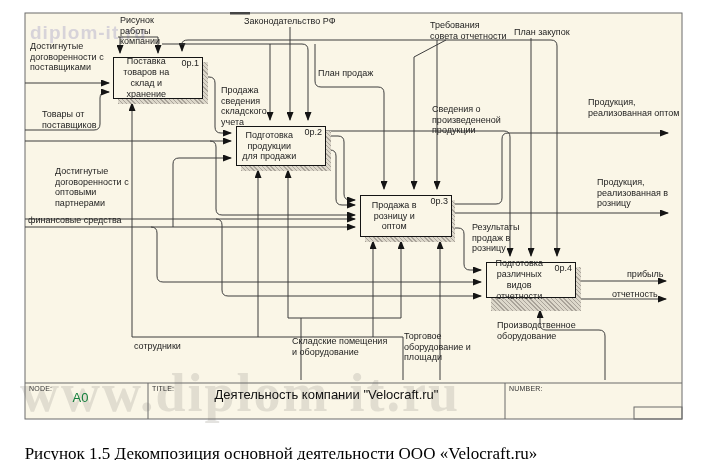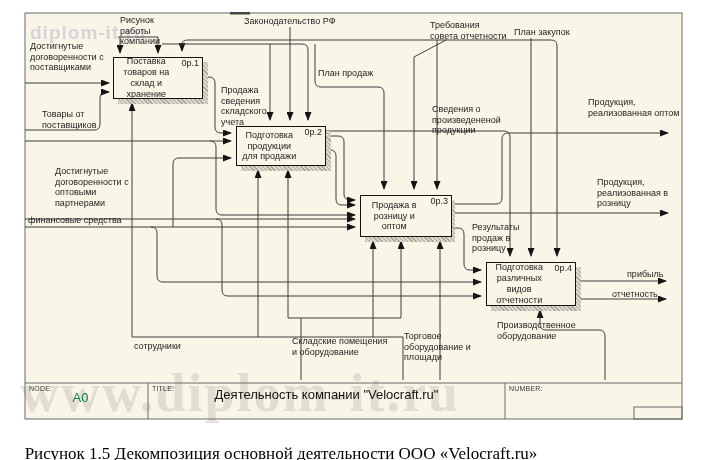--- a/index.html
+++ b/index.html
@@ -130,21 +130,21 @@
   <div class="shadow" style="left:365px;top:200px;width:90px;height:42px"></div>
   <div class="abox" style="left:360px;top:195px;width:92px;height:42px">
     <div class="nm">Продажа в розницу и оптом</div>
     <div class="ft">
         <span>0р.</span>
         <span>3</span>
       </div>
   </div>
 
   <div class="shadow" style="left:491px;top:267px;width:90px;height:44px"></div>
-  <div class="abox" style="left:486px;top:262px;width:90px;height:44px">
+  <div class="abox" style="left:486px;top:262px;width:90px;height:36px">
     <div class="nm">Подготовка различных видов отчетности</div>
     <div class="ft">
         <span>0р.</span>
         <span>4</span>
       </div>
   </div>
 
   <div class="lbl" style="left:120px;top:15px;width:64px">Рисунок работы компании</div>
   <div class="lbl" style="left:244px;top:16px;width:120px">Законодательство РФ</div>
   <div class="lbl" style="left:430px;top:20px;width:80px">Требования совета отчетности</div>

